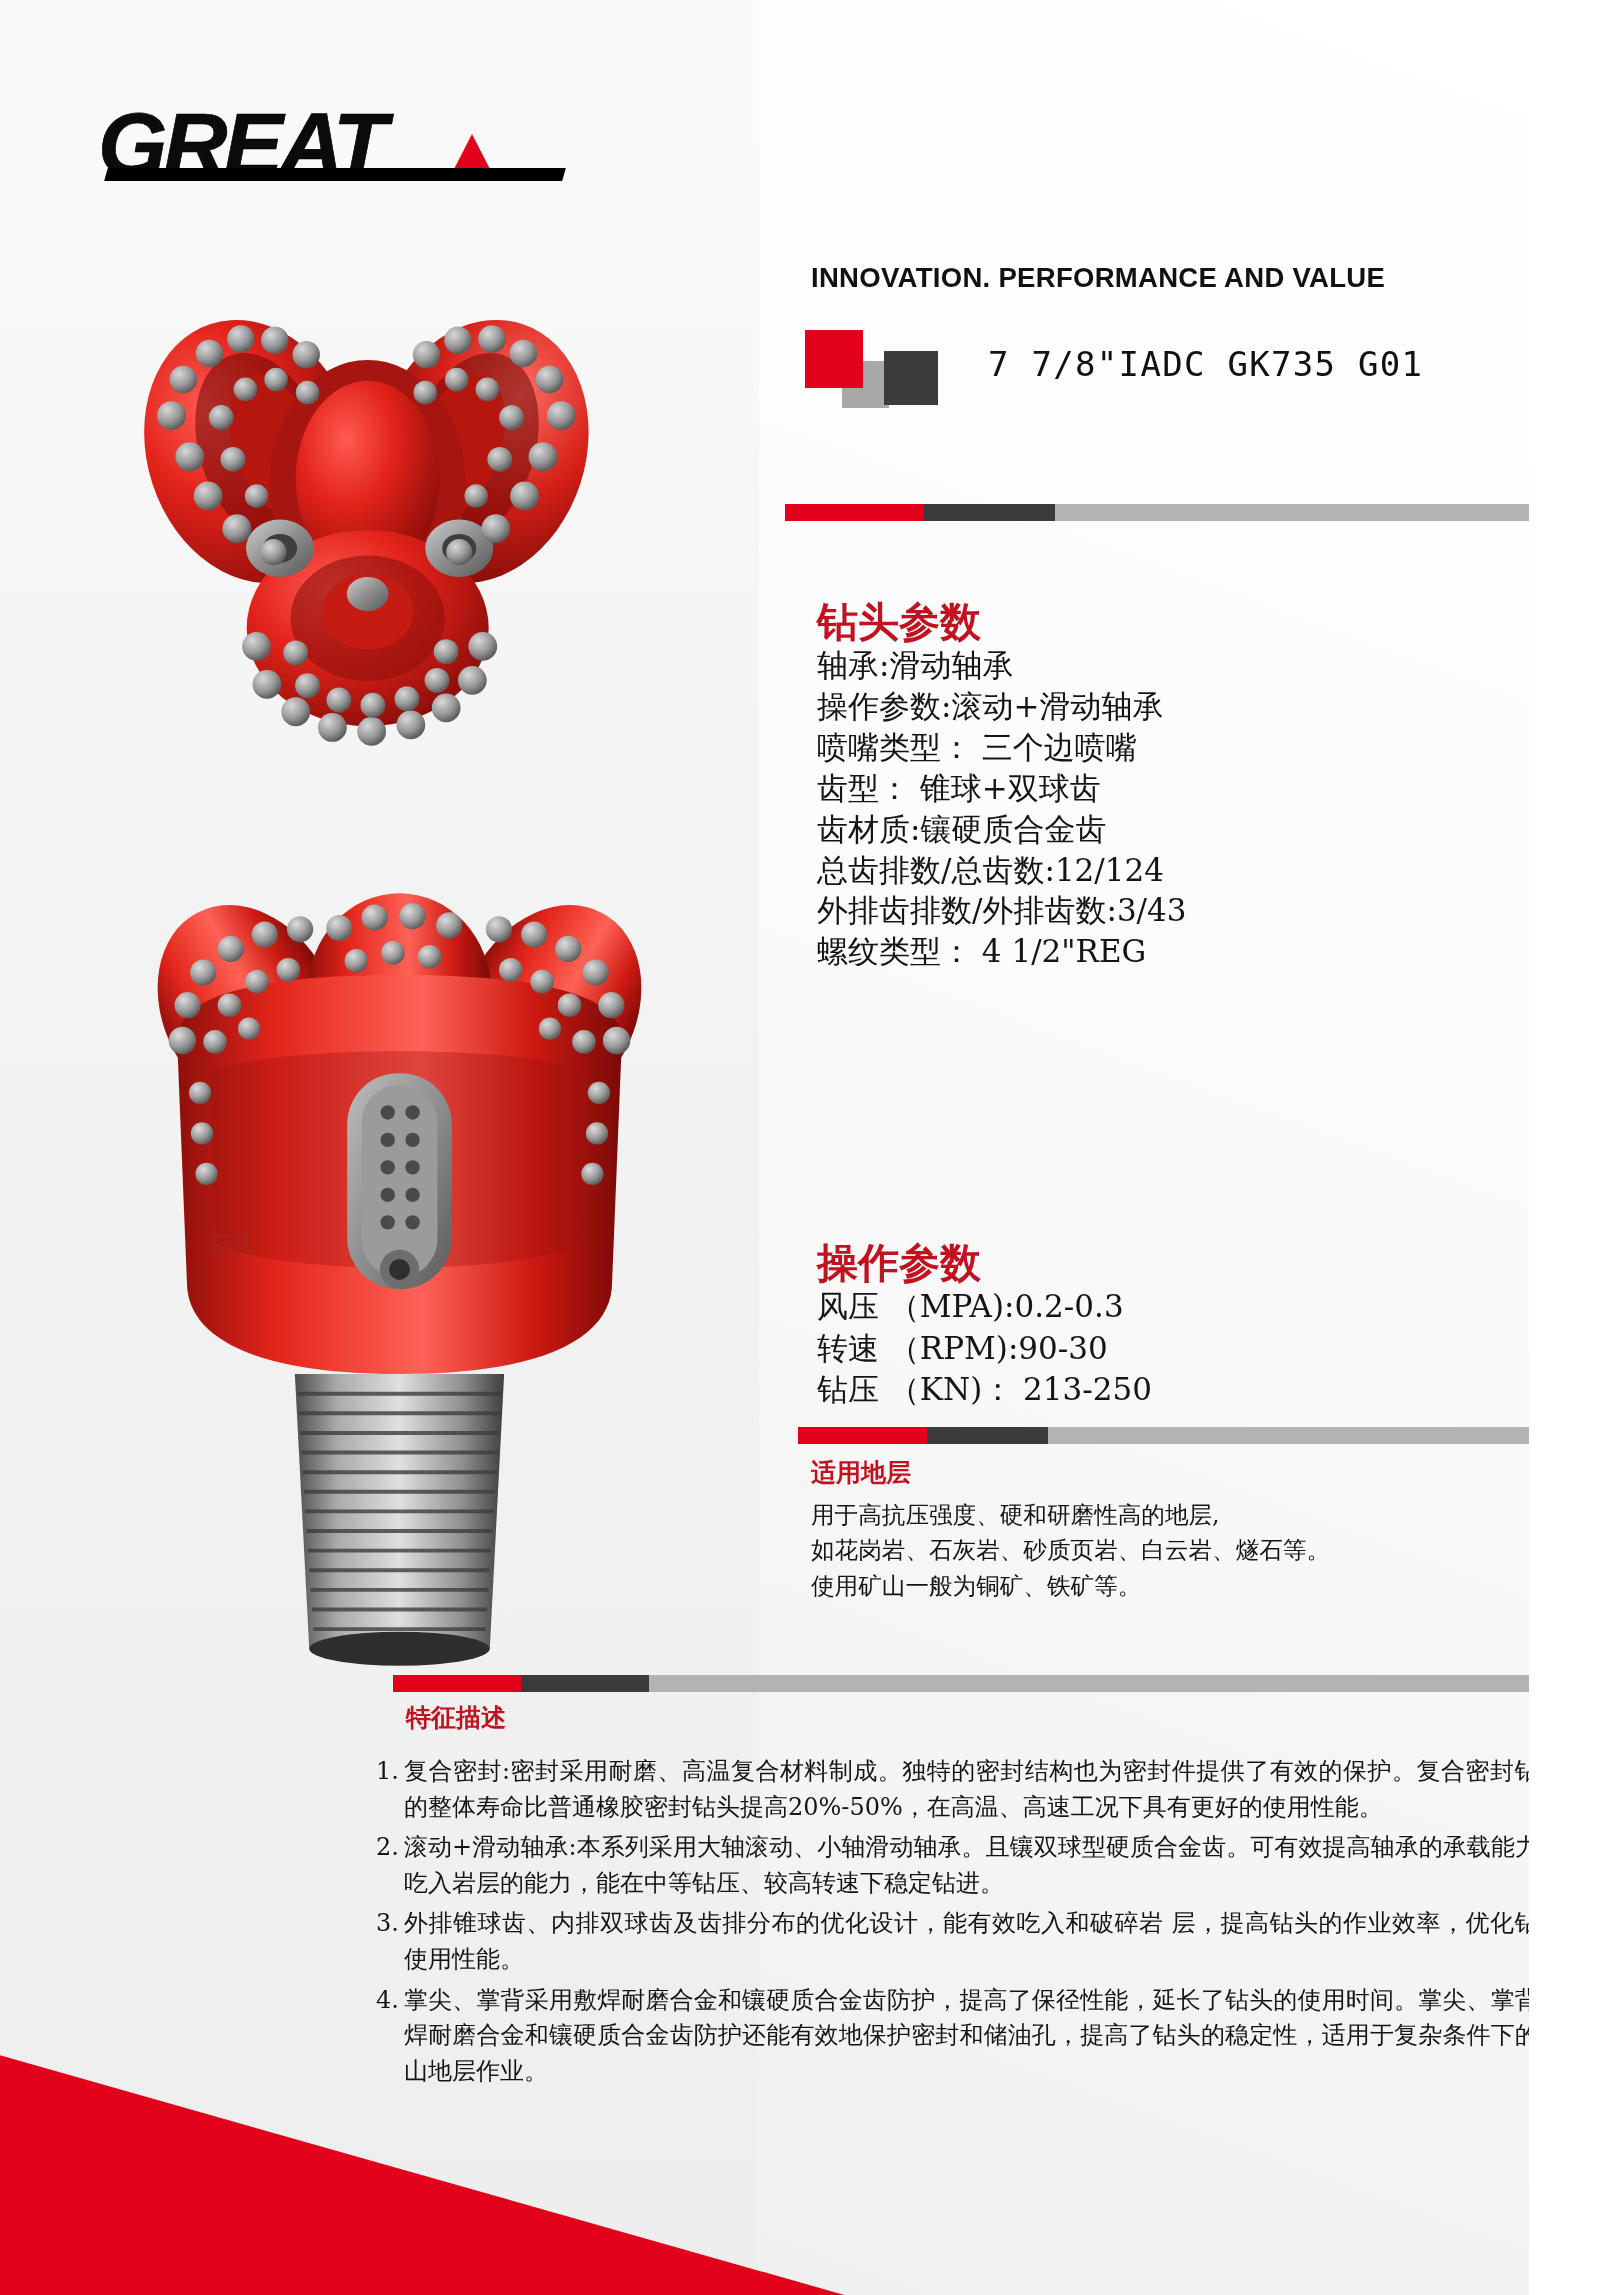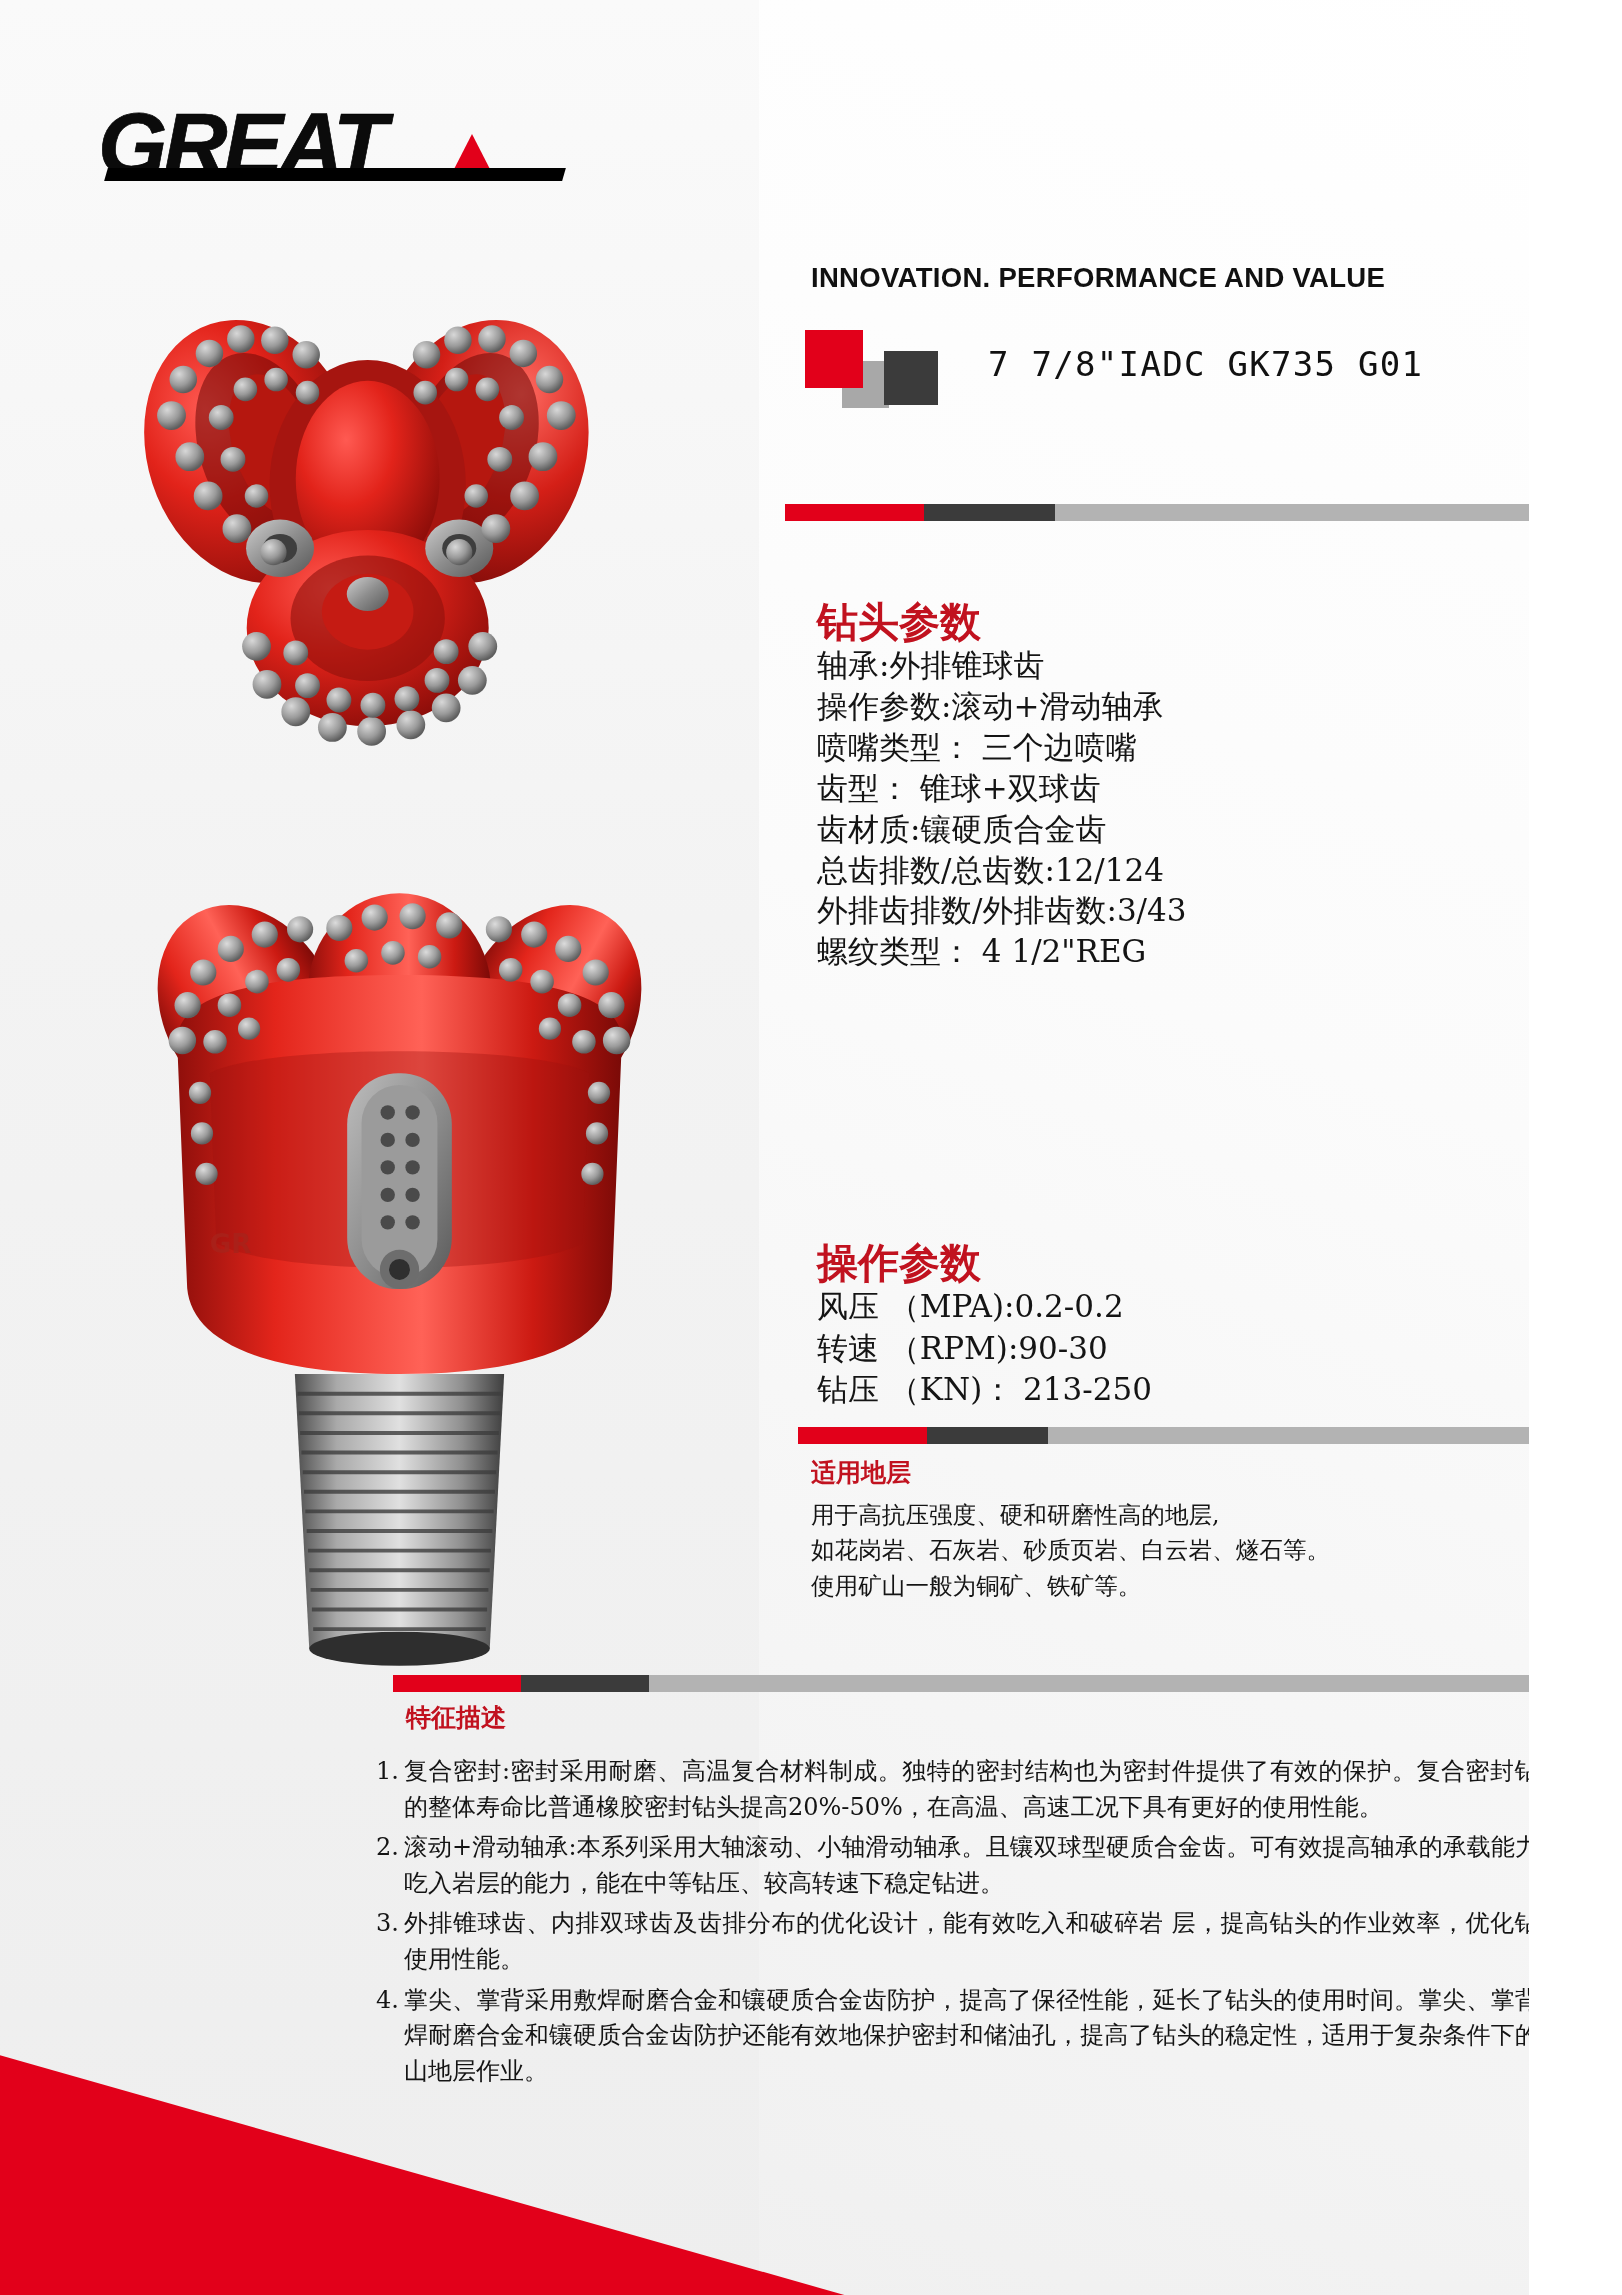--- a/index.html
+++ b/index.html
@@ -284,33 +284,33 @@
   </div>
 
   <div class="bar bar1">
     <div class="seg-red" style="width:18%"></div>
     <div class="seg-dark" style="width:17%"></div>
     <div class="seg-gray" style="width:65%"></div>
   </div>
 
   <div class="sect-title big spec-title">钻头参数</div>
   <div class="spec-list">
-    <div>轴承:外排锥球齿</div>
+    <div>轴承:滑动轴承</div>
     <div>操作参数:滚动+滑动轴承</div>
     <div>喷嘴类型： 三个边喷嘴</div>
     <div>齿型： 锥球+双球齿</div>
     <div>齿材质:镶硬质合金齿</div>
     <div>总齿排数/总齿数:12/124</div>
     <div>外排齿排数/外排齿数:3/43</div>
     <div>螺纹类型： 4 1/2"REG</div>
   </div>
 
   <div class="sect-title big oper-title">操作参数</div>
   <div class="oper-list">
-    <div>风压 （MPA):0.2-0.2</div>
+    <div>风压 （MPA):0.2-0.3</div>
     <div>转速 （RPM):90-30</div>
     <div>钻压 （KN)： 213-250</div>
   </div>
 
   <div class="bar bar2">
     <div class="seg-red" style="width:17%"></div>
     <div class="seg-dark" style="width:16%"></div>
     <div class="seg-gray" style="width:67%"></div>
   </div>
 

